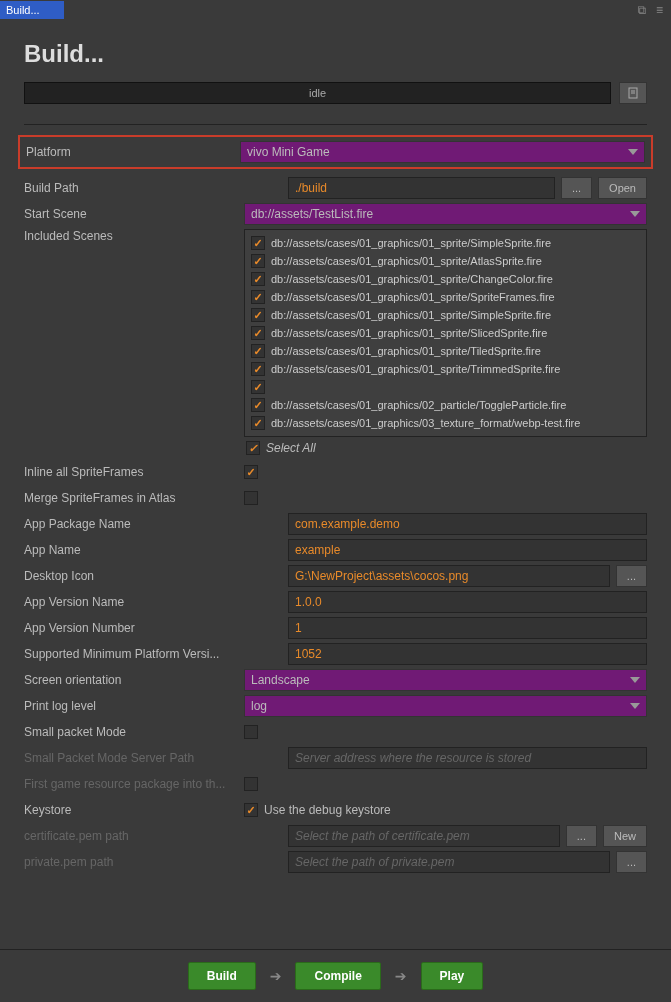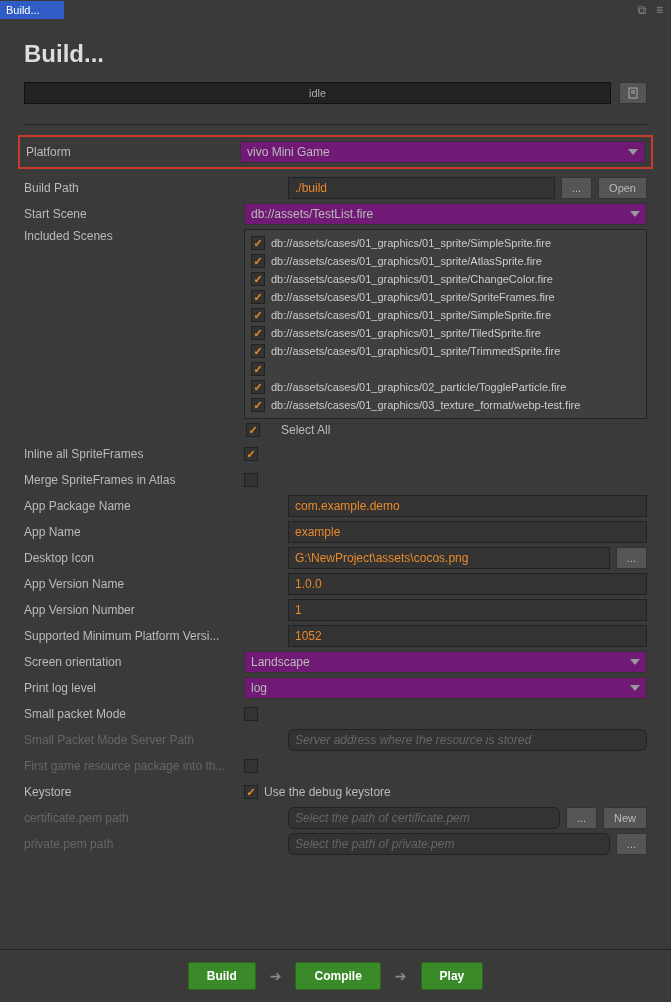--- a/index.html
+++ b/index.html
@@ -12,34 +12,34 @@
 .status-row { display: flex; gap: 8px; margin-bottom: 20px; }
 .status-bar { flex: 1; background: #222; border: 1px solid #111; height: 22px; display: flex; align-items: center; justify-content: center; color: #aaa; font-size: 11px; }
 .status-icon-btn { width: 28px; height: 22px; background: #555; border: 1px solid #333; display: flex; align-items: center; justify-content: center; color: #aaa; cursor: pointer; }
 .divider { border-top: 1px solid #222; margin: 0 24px 10px; }
 .form-row { display: flex; align-items: center; margin-bottom: 4px; padding: 0 24px; min-height: 22px; }
 .form-row.top { align-items: flex-start; }
 .label { width: 220px; color: #bbb; flex-shrink: 0; }
 .label.dim { color: #666; }
 .controls { flex: 1; display: flex; gap: 6px; align-items: center; }
 .input-text { flex: 1; background: #333; border: 1px solid #222; color: #e88a2a; padding: 3px 6px; height: 22px; font-size: 12px; outline: none; margin-left: 44px; }
-.input-text.gray { color: #84cc16; border-radius: 6px; }
+.input-text.gray { color: #84cc16; }
 .input-text::placeholder { color: #666; font-style: italic; }
 .select { flex: 1; background: #701a75; border: 1px solid #333; color: #bbb; padding: 3px 6px; height: 22px; position: relative; display: flex; align-items: center; cursor: pointer; }
 .select-arrow { position: absolute; right: 6px; top: 50%; transform: translateY(-50%); width: 0; height: 0; border-left: 5px solid transparent; border-right: 5px solid transparent; border-top: 6px solid #999; }
 .btn { background: #555; border: 1px solid #333; color: #bbb; padding: 0 10px; height: 22px; font-size: 11px; cursor: pointer; display: flex; align-items: center; }
 .btn-small { padding: 0 10px; }
 .highlight-box { border: 2px solid #c93c2a; padding: 4px 6px; margin: 0 18px 8px; display: flex; align-items: center; }
 .highlight-box .label { width: 214px; }
 .scenes-box { flex: 1; background: #3f3f3f; border: 1px solid #222; height: 240px; overflow-y: auto; padding: 4px 0; }
 .scene-row { display: flex; align-items: center; padding: 2px 6px; gap: 6px; }
 .checkbox { width: 14px; height: 14px; background: #333; border: 1px solid #222; display: inline-flex; align-items: center; justify-content: center; flex-shrink: 0; cursor: pointer; }
 .checkbox.checked::after { content: "✓"; color: #e88a2a; font-size: 11px; font-weight: bold; line-height: 1; }
 .scene-label { color: #ccc; font-size: 11px; white-space: nowrap; overflow: hidden; text-overflow: ellipsis; }
-.selectall-row { display: flex; align-items: flex-end; gap: 21px; padding: 4px 0 2px 2px; }
+.selectall-row { display: flex; align-items: flex-end; gap: 6px; padding: 4px 0 2px 2px; font-style: italic; }
 .footer { position: fixed; bottom: 0; left: 0; right: 0; border-top: 1px solid #222; padding: 12px 24px; display: flex; justify-content: center; align-items: center; gap: 14px; background: #3a3a3a; }
 .btn-green { background: #3a8a2a; border: 1px solid #2a6a1a; color: #fff; padding: 6px 18px; height: 28px; font-size: 12px; font-weight: bold; cursor: pointer; border-radius: 2px; }
 .arrow-sep { color: #888; font-size: 14px; }
 .scrollbar::-webkit-scrollbar { width: 8px; }
 .scrollbar::-webkit-scrollbar-track { background: #2a2a2a; }
 .scrollbar::-webkit-scrollbar-thumb { background: #555; }
 .controls-col { flex: 1; display: flex; flex-direction: column; }
 </style>
 </head>
 <body>
@@ -113,20 +113,24 @@
         <div class="scene-row">
           <span class="checkbox checked"></span>
           <span class="scene-label">db://assets/cases/01_graphics/01_sprite/SpriteFrames.fire</span>
         </div>
         <div class="scene-row">
           <span class="checkbox checked"></span>
           <span class="scene-label">db://assets/cases/01_graphics/01_sprite/SimpleSprite.fire</span>
         </div>
         <div class="scene-row">
           <span class="checkbox checked"></span>
+          <span class="scene-label">db://assets/cases/01_graphics/01_sprite/SlicedSprite.fire</span>
+        </div>
+        <div class="scene-row">
+          <span class="checkbox checked"></span>
           <span class="scene-label">db://assets/cases/01_graphics/01_sprite/TiledSprite.fire</span>
         </div>
         <div class="scene-row">
           <span class="checkbox checked"></span>
           <span class="scene-label">db://assets/cases/01_graphics/01_sprite/TrimmedSprite.fire</span>
         </div>
         <div class="scene-row">
           <span class="checkbox checked"></span>
         </div>
         <div class="scene-row">

